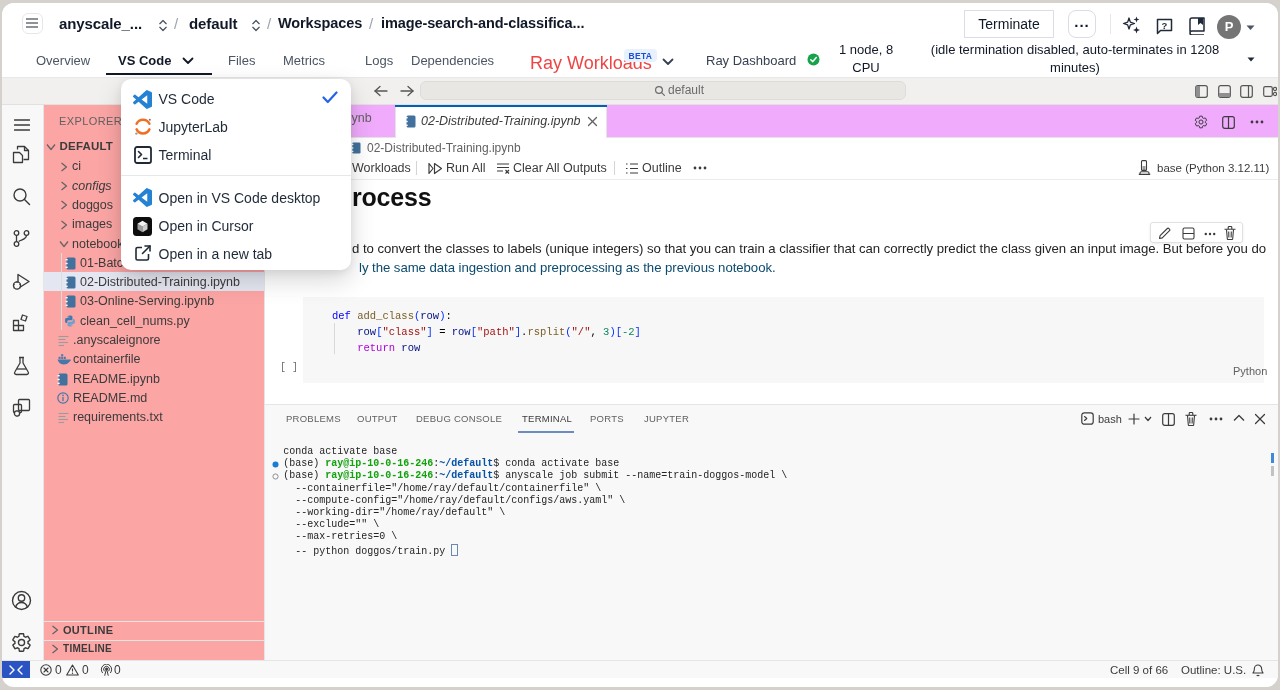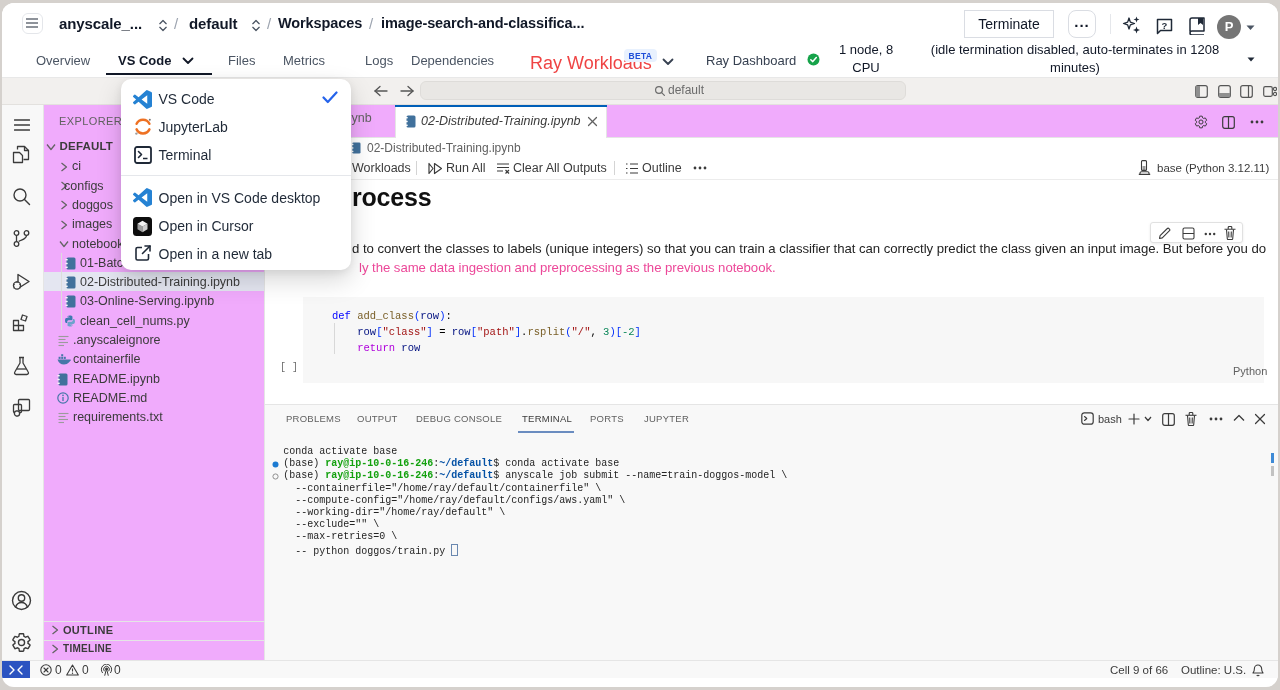--- a/index.html
+++ b/index.html
@@ -204,40 +204,40 @@
   <svg class="ic" style="left:11px;top:485px;" width="21" height="21" viewBox="0 0 21 21">
           <circle cx="10.5" cy="10.5" r="9" fill="none" stroke="#3b3b3b" stroke-width="1.4"></circle>
           <circle cx="10.5" cy="8" r="3.2" fill="none" stroke="#3b3b3b" stroke-width="1.4"></circle>
           <path d="M4.5 17.5c1-3.5 3-5 6-5s5 1.5 6 5" fill="none" stroke="#3b3b3b" stroke-width="1.4"></path>
         </svg>
   <svg class="ic" style="left:11px;top:527px;" width="21" height="21" viewBox="0 0 24 24">
           <path d="M19.4 13c0-.3.1-.7.1-1s0-.7-.1-1l2.1-1.6c.2-.2.3-.5.1-.7l-2-3.5c-.1-.2-.4-.3-.6-.2l-2.5 1a7.2 7.2 0 0 0-1.7-1l-.4-2.6c0-.3-.2-.4-.5-.4h-4c-.2 0-.4.1-.5.4l-.4 2.6a7.2 7.2 0 0 0-1.7 1l-2.5-1c-.2-.1-.5 0-.6.2l-2 3.5c-.1.2-.1.5.1.7L4.5 11c0 .3-.1.7-.1 1s0 .7.1 1l-2.1 1.6c-.2.2-.3.5-.1.7l2 3.5c.1.2.4.3.6.2l2.5-1c.5.4 1.1.7 1.7 1l.4 2.6c0 .3.2.4.5.4h4c.2 0 .4-.1.5-.4l.4-2.6c.6-.3 1.2-.6 1.7-1l2.5 1c.2.1.5 0 .6-.2l2-3.5c.1-.2.1-.5-.1-.7zM12 15.5a3.5 3.5 0 1 1 0-7 3.5 3.5 0 0 1 0 7z" fill="none" stroke="#3b3b3b" stroke-width="1.6"></path>
         </svg>
 </div>
 
-<div class="a" style="left:44px;top:105px;width:221px;height:555px;background:#f0abfc;border-right:1px solid #e5e5e5;box-sizing:border-box;font-size:12.5px;color:#3b3b3b;">
+<div class="a" style="left:44px;top:105px;width:221px;height:555px;background:#fca5a5;border-right:1px solid #e5e5e5;box-sizing:border-box;font-size:12.5px;color:#3b3b3b;">
   <div class="a" style="left:15px;top:10px;font-size:11px;color:#616161;letter-spacing:0.4px;">EXPLORER</div>
 
   <div class="a" style="left:0;top:167px;width:220px;height:19px;background:#e4e6f1;"></div>
 
   <div class="a" style="left:16.5px;top:148px;width:1px;height:77px;background:#dcdcdc;"></div>
 </div>
 <div class="a" style="left:44px;top:105px;width:220px;height:555px;font-size:12.5px;color:#3b3b3b;">
 <svg class="ic" style="left:2px;top:37.5px;" width="10" height="8" viewBox="0 0 10 8">
           <polyline points="1,1.5 5,6.5 9,1.5" fill="none" stroke="#646464" stroke-width="1.3" stroke-linejoin="round"></polyline>
         </svg>
 <div class="a" style="left:15.5px;top:35.0px;font-weight:700;font-size:11.5px;letter-spacing:0.2px;">DEFAULT</div>
 <svg class="ic" style="left:16px;top:56.8px;" width="8" height="10" viewBox="0 0 8 10">
           <polyline points="1.5,1 6.5,5 1.5,9" fill="none" stroke="#646464" stroke-width="1.3" stroke-linejoin="round"></polyline>
         </svg>
 <div class="a" style="left:28px;top:54.3px;">ci</div>
 <svg class="ic" style="left:16px;top:76.1px;" width="8" height="10" viewBox="0 0 8 10">
           <polyline points="1.5,1 6.5,5 1.5,9" fill="none" stroke="#646464" stroke-width="1.3" stroke-linejoin="round"></polyline>
         </svg>
-<div class="a" style="left:20px;top:73.6px;">configs</div>
+<div class="a" style="left:28px;top:73.6px;font-style:italic;">configs</div>
 <svg class="ic" style="left:16px;top:95.4px;" width="8" height="10" viewBox="0 0 8 10">
           <polyline points="1.5,1 6.5,5 1.5,9" fill="none" stroke="#646464" stroke-width="1.3" stroke-linejoin="round"></polyline>
         </svg>
 <div class="a" style="left:28px;top:92.9px;">doggos</div>
 <svg class="ic" style="left:16px;top:114.7px;" width="8" height="10" viewBox="0 0 8 10">
           <polyline points="1.5,1 6.5,5 1.5,9" fill="none" stroke="#646464" stroke-width="1.3" stroke-linejoin="round"></polyline>
         </svg>
 <div class="a" style="left:28px;top:112.2px;">images</div>
 <svg class="ic" style="left:15px;top:135.0px;" width="10" height="8" viewBox="0 0 10 8">
           <polyline points="1,1.5 5,6.5 9,1.5" fill="none" stroke="#646464" stroke-width="1.3" stroke-linejoin="round"></polyline>
@@ -423,21 +423,21 @@
             <path d="M2 14.4v-1.2a1.4 1.4 0 0 1 1.4-1.4h6.2a1.4 1.4 0 0 1 1.4 1.4v1.2"></path>
             <line x1="0.8" y1="14.4" x2="12.2" y2="14.4"></line>
           </g>
         </svg>
   <div class="a" style="left:892px;top:4.5px;font-size:11.5px;">base (Python 3.12.11)</div>
 </div>
 
 <div class="a" style="left:265px;top:180px;width:1015px;height:224px;background:#fff;overflow:hidden;">
   <div class="a" style="left:87px;top:3px;font-size:25px;font-weight:700;color:#111;letter-spacing:-0.2px;">rocess</div>
   <div class="a" style="left:87px;top:60.5px;font-size:13.2px;color:#242424;letter-spacing:-0.05px;white-space:nowrap;">d to convert the classes to labels (unique integers) so that you can train a classifier that can correctly predict the class given an input image. But before you do</div>
-  <div class="a" style="left:94px;top:79.5px;font-size:13.2px;color:#ec4899;letter-spacing:-0.05px;white-space:nowrap;">ly the same data ingestion and preprocessing as the previous notebook.</div>
+  <div class="a" style="left:94px;top:79.5px;font-size:13.2px;color:#0c4a6e;letter-spacing:-0.05px;white-space:nowrap;">ly the same data ingestion and preprocessing as the previous notebook.</div>
   <div class="a" style="left:884.5px;top:42px;width:93px;height:21px;background:#fff;border:1px solid #e1e1e1;border-radius:3px;box-shadow:0 1px 3px rgba(0,0,0,0.08);box-sizing:border-box;">
     <svg class="ic" style="left:7px;top:3.5px;" width="13" height="13" viewBox="0 0 13 13">
             <path d="M1.5 11.5l0.6-2.8 7.2-7.2a1.1 1.1 0 0 1 1.6 0l0.6 0.6a1.1 1.1 0 0 1 0 1.6l-7.2 7.2z" fill="none" stroke="#3b3b3b" stroke-width="1.1" stroke-linejoin="round"></path>
           </svg>
     <svg class="ic" style="left:31px;top:3.5px;" width="13" height="13" viewBox="0 0 13 13">
             <rect x="1" y="1" width="11" height="11" rx="1.5" fill="none" stroke="#3b3b3b" stroke-width="1.1"></rect>
             <line x1="1" y1="6.5" x2="12" y2="6.5" stroke="#3b3b3b" stroke-width="1.1"></line>
           </svg>
     <svg class="ic" style="left:53px;top:8.5px;" width="12" height="4" viewBox="0 0 12 4">
             <g fill="#3b3b3b">

